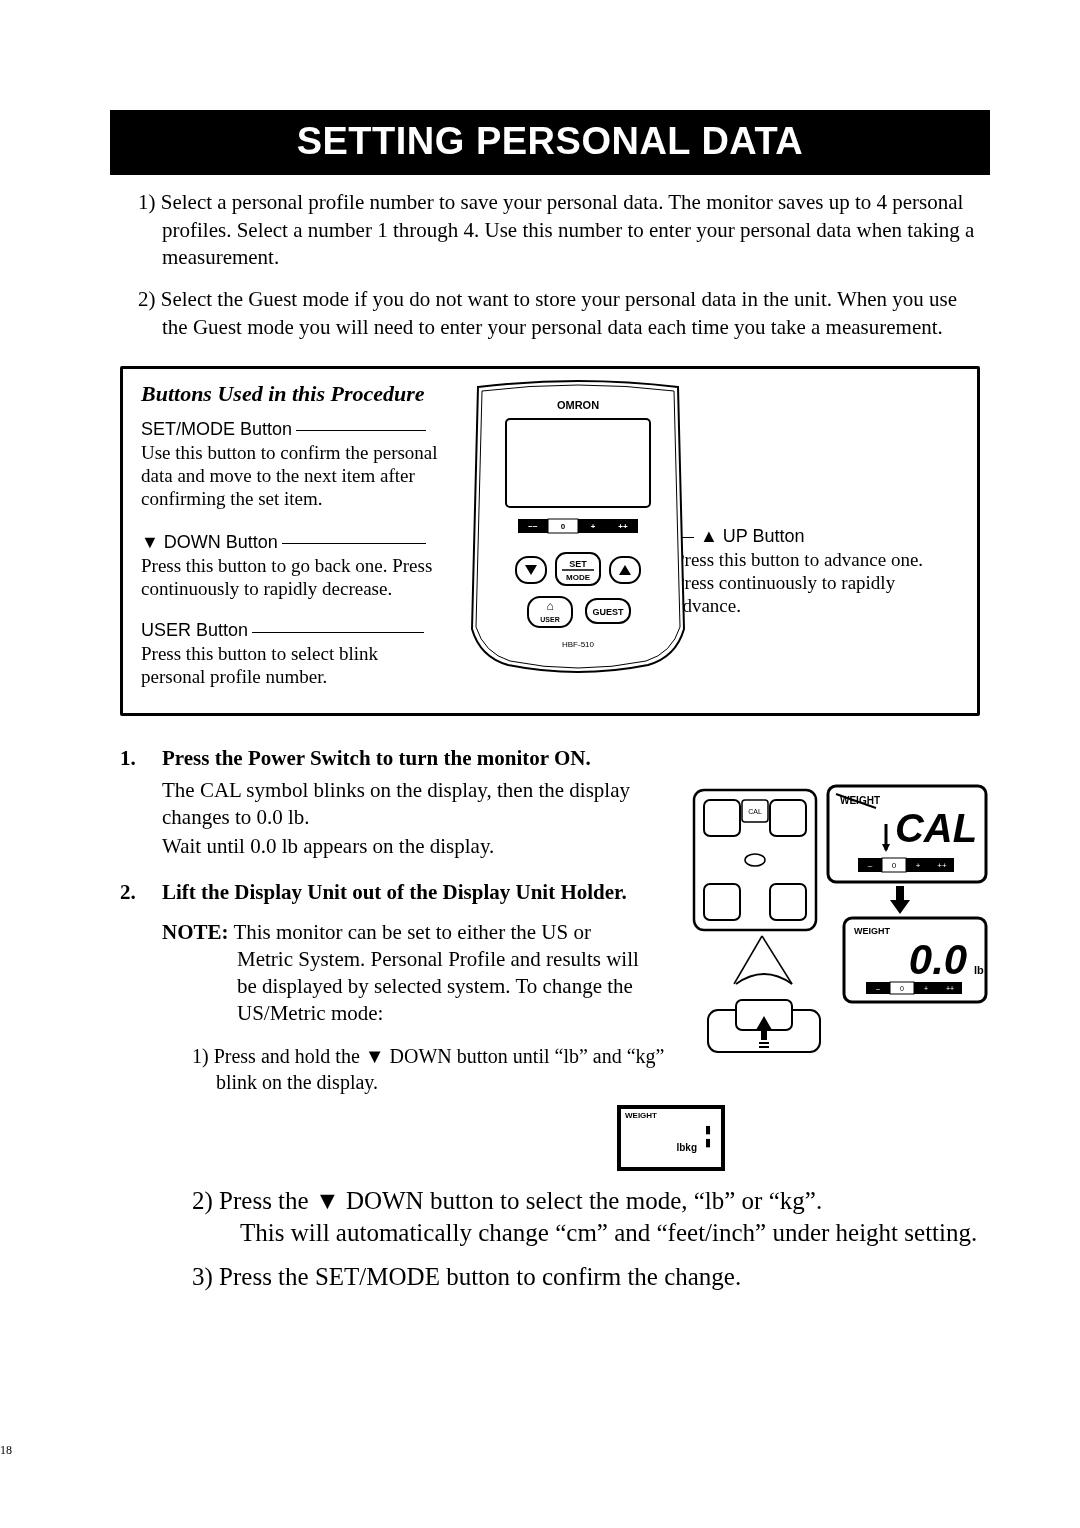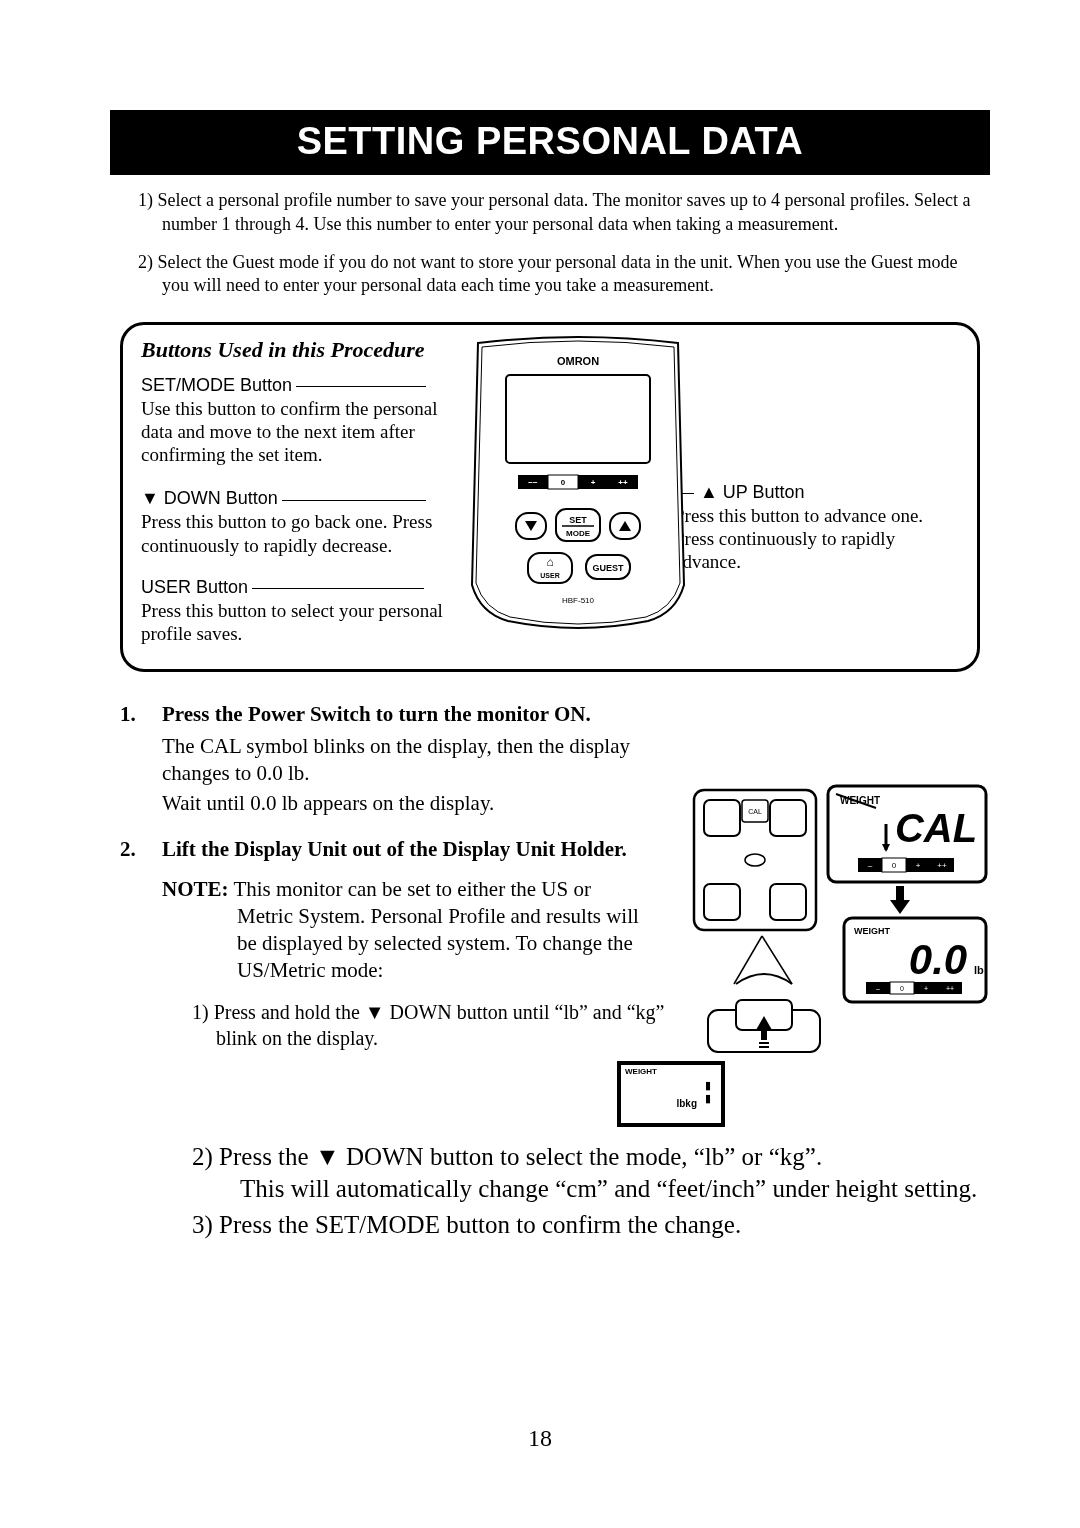--- a/index.html
+++ b/index.html
@@ -1,22 +1,22 @@
 <!DOCTYPE html>
 <html><head>
 <meta charset="utf-8">
 <style>
   html,body{margin:0;padding:0;background:#fff;color:#000;font-family:"Times New Roman",Times,serif}
   .page{width:1080px;height:1528px;box-sizing:border-box;padding:110px 90px 8px 110px;position:relative}
   .title-bar{background:#000;color:#fff;text-align:center;padding:10px 0 12px 0}
   .title-bar span{font-family:Arial,Helvetica,sans-serif;font-weight:700;font-size:38px;letter-spacing:.5px}
   .intro{margin:30px 10px 0 10px;font-size:21px;line-height:1.32}
-  .opts{margin:10px 10px 0 28px;font-size:18px;line-height:1.32}
+  .opts{margin:10px 10px 0 28px;font-size:21px;line-height:1.32}
   .opts .opt{margin-top:14px;padding-left:24px;text-indent:-24px}
-  .buttons-box{border:3px solid #000;border-radius:24px;margin:24px 10px 0 10px;padding:12px 18px 22px 18px;position:relative;min-height:310px}
+  .buttons-box{border:3px solid #000;border-radius:2px;margin:24px 10px 0 10px;padding:12px 18px 22px 18px;position:relative;min-height:310px}
   .box-title{font-style:italic;font-weight:700;font-size:22px}
   .col-left{width:305px;font-size:19px;line-height:1.22}
   .col-left .blk{margin-top:10px}
   .col-left .blk-head{font-family:Arial,Helvetica,sans-serif;font-size:18px}
   .col-right{position:absolute;right:28px;top:155px;width:275px;font-size:19px;line-height:1.22}
   .col-right .blk-head{font-family:Arial,Helvetica,sans-serif;font-size:18px}
   .dev{position:absolute;left:325px;top:10px;width:260px}
   .steps{margin:30px 10px 0 10px}
   .step{display:flex;margin-bottom:20px}
   .step-num{width:42px;font-weight:700;font-size:21px}
@@ -26,21 +26,21 @@
   .note{font-size:21px;line-height:1.28;padding-left:75px;text-indent:-75px}
   .note b{font-weight:700}
   .sub{font-size:20px;line-height:1.3;margin-top:16px;padding-left:24px;text-indent:-24px}
   .sub2{font-size:25px;line-height:1.28;margin-top:10px;padding-left:24px;text-indent:-24px}
   .right-illus{position:absolute;right:90px;top:786px;width:300px}
   .mini-disp{display:flex;justify-content:center;margin:10px 0 14px 200px}
   .mini-disp .box{border:4px solid #000;width:100px;height:58px;position:relative;font-family:Arial,Helvetica,sans-serif}
   .mini-disp .w{position:absolute;left:4px;top:2px;font-size:8px;font-weight:700}
   .mini-disp .lbkg{position:absolute;right:24px;bottom:14px;font-size:10px;font-weight:700}
   .mini-disp .bars{position:absolute;right:10px;top:14px;font-size:11px}
-  .page-num{position:absolute;left:0;right:0;bottom:76px;text-align:center;font-size:24px}
+  .page-num{position:absolute;left:0;right:0;bottom:70px;text-align:left;font-size:12px}
   .line{display:inline-block;border-top:1.5px solid #000;vertical-align:middle}
   .tri{font-family:Arial,Helvetica,sans-serif}
   svg{overflow:visible}
 </style>
 </head>
 <body>
 
 <div class="page">
 
   <div class="title-bar">
@@ -60,21 +60,21 @@
       <div class="blk">
         <span class="blk-head">SET/MODE Button</span><span class="line" style="width:130px;margin-left:4px"></span>
         <div>Use this button to confirm the personal data and move to the next item after confirming the set item.</div>
       </div>
       <div class="blk" style="margin-top:20px">
         <span class="blk-head tri">▼ DOWN Button</span><span class="line" style="width:144px;margin-left:4px"></span>
         <div>Press this button to go back one. Press continuously to rapidly decrease.</div>
       </div>
       <div class="blk" style="margin-top:18px">
         <span class="blk-head">USER Button</span><span class="line" style="width:172px;margin-left:4px"></span>
-        <div>Press this button to select your personal profile saves.</div>
+        <div>Press this button to select blink personal profile number.</div>
       </div>
     </div>
 
     <div class="col-right">
       <span class="line" style="width:20px;margin-right:6px"></span><span class="blk-head tri">▲ UP Button</span>
       <div>Press this button to advance one. Press continuously to rapidly advance.</div>
     </div>
 
     <div class="dev">
       <svg viewBox="0 0 260 300" width="260" height="300">
@@ -150,21 +150,21 @@
         <div class="mini-disp">
           <div class="box">
             <span class="w">WEIGHT</span>
             <span class="bars">▮<br>▮</span>
             <span class="lbkg">lbkg</span>
           </div>
         </div>
 
         <div class="sub2" style="margin-left:30px">2) Press the  ▼ DOWN button to select the mode, “lb” or “kg”.</div>
         <div class="sub2" style="margin-left:54px;text-indent:0;margin-top:0">This will automatically change “cm” and “feet/inch” under height setting.</div>
-        <div class="sub2" style="margin-left:30px;margin-top:4px">3) Press the SET/MODE button to confirm the change.</div>
+        <div class="sub2" style="margin-left:30px;margin-top:12px">3) Press the SET/MODE button to confirm the change.</div>
       </div>
     </div>
   </div>
 
   <div class="right-illus">
     <svg viewBox="0 0 300 280" width="300" height="280">
 
       <g transform="translate(4,4)">
         <rect x="0" y="0" width="122" height="140" rx="10" fill="#fff" stroke="#000" stroke-width="2.5"></rect>
         <rect x="10" y="10" width="36" height="36" rx="6" fill="#fff" stroke="#000" stroke-width="2"></rect>

